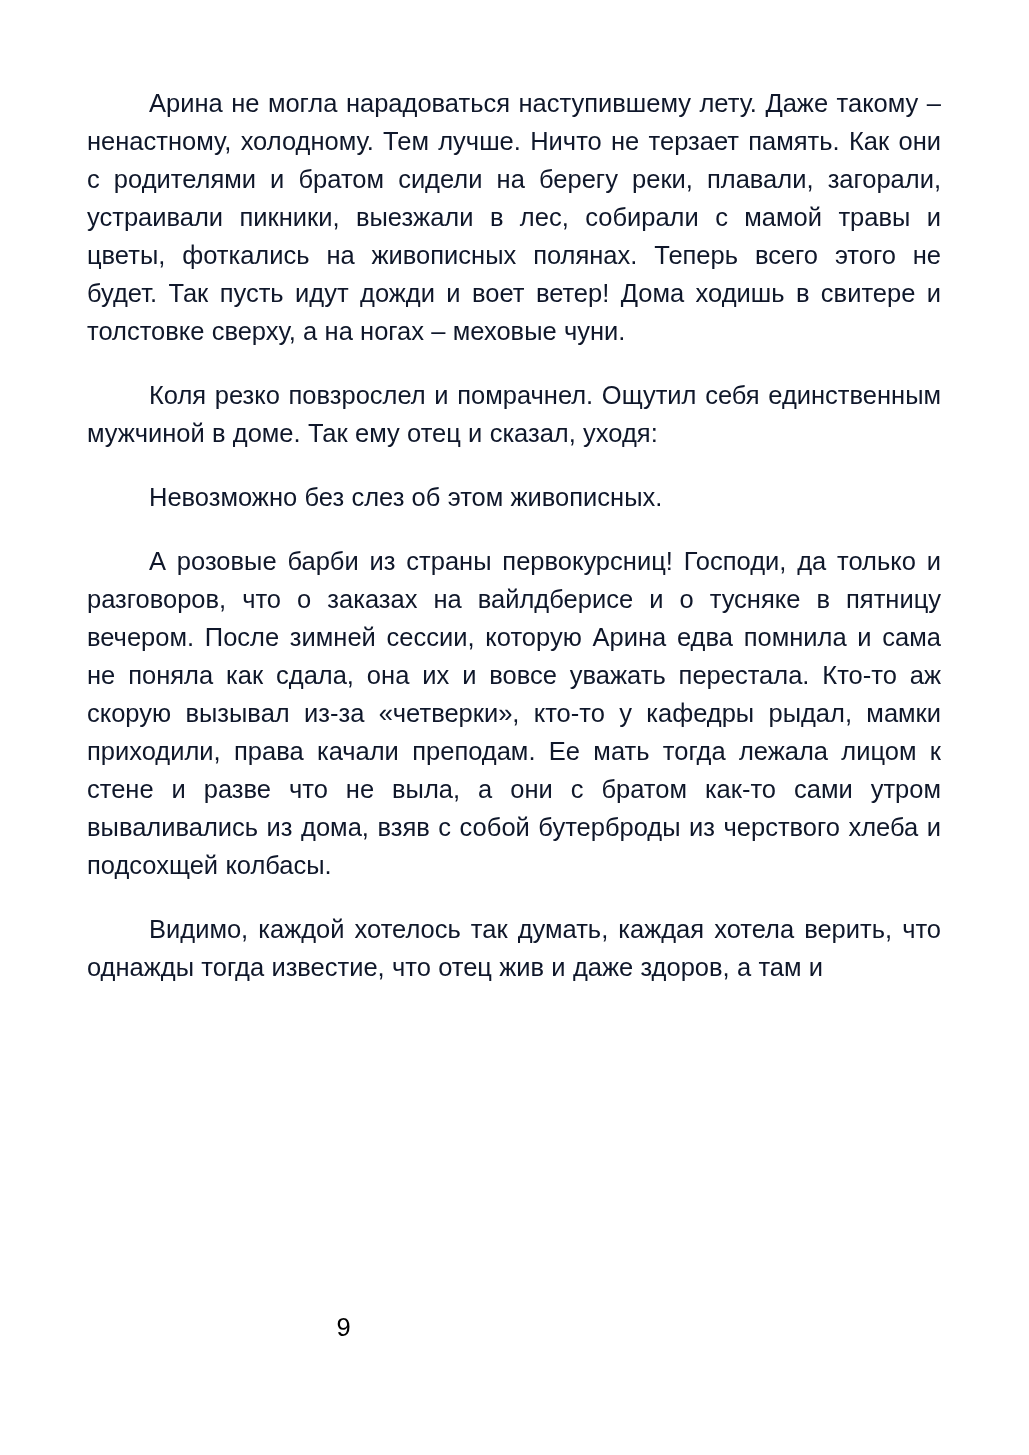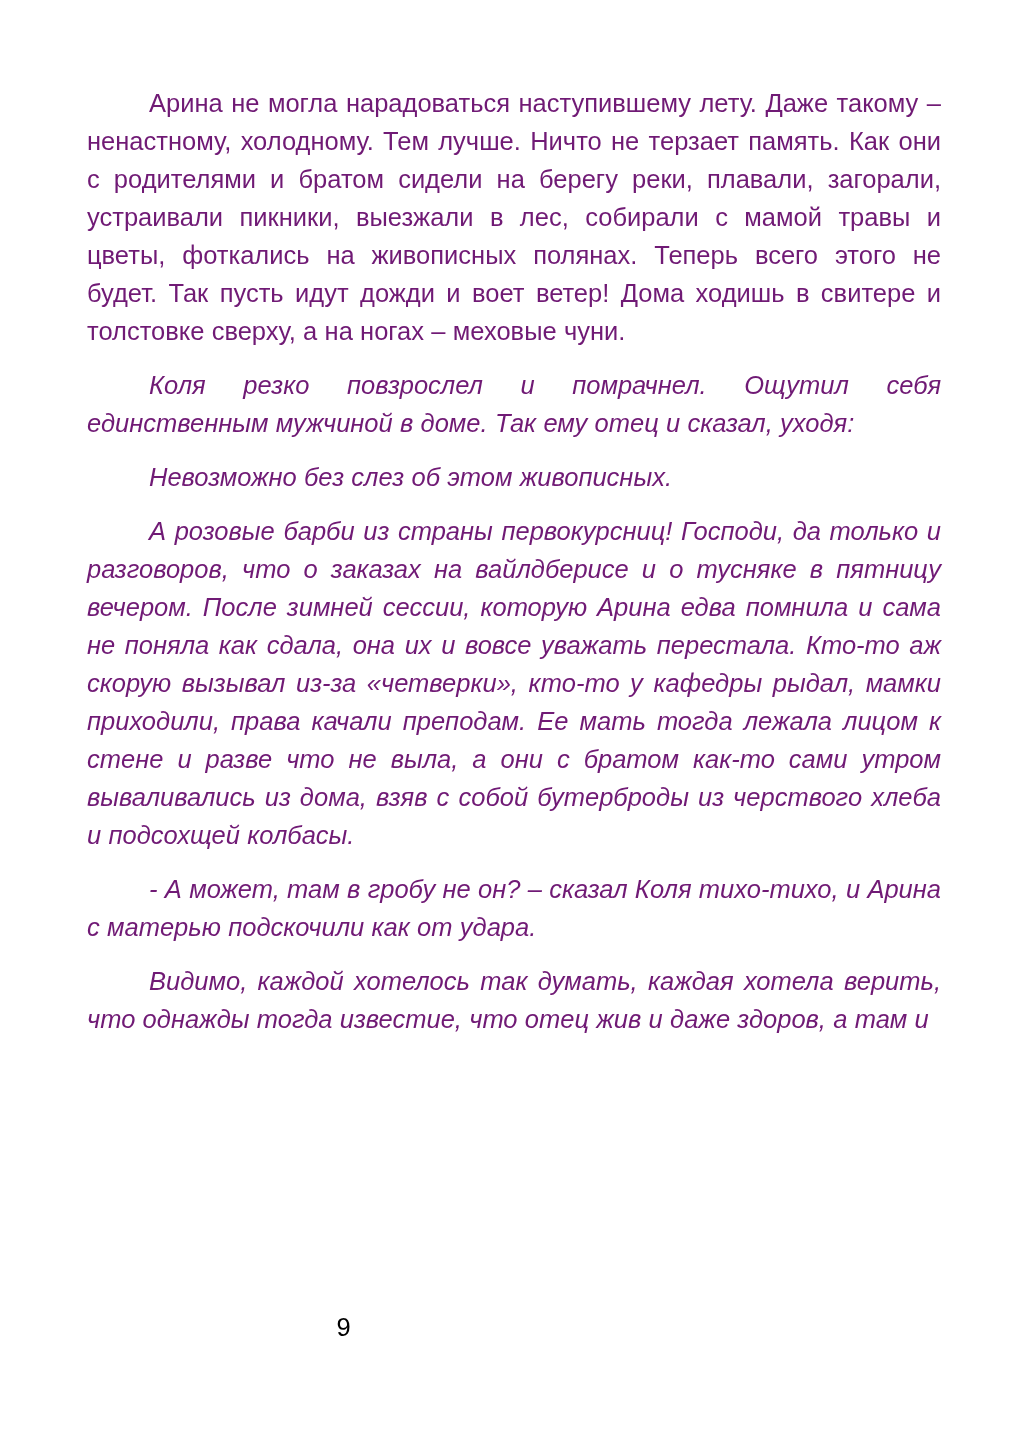--- a/index.html
+++ b/index.html
@@ -24,32 +24,31 @@
     top: 84px;
     width: 854px;
   }
 
   p.para {
     margin: 0 0 0 0;
     padding: 0;
     font-family: "Liberation Sans", sans-serif;
     font-size: 25.5px;
     line-height: 38px;
-    color: #701a75;
+    color: #0f172a;
     text-align: justify;
     text-justify: inter-word;
     text-indent: 62px;
     -webkit-hyphens: none;
     hyphens: none;
     word-spacing: 0.2px;
   }
 
   p.para + p.para {
-    margin-top: 16px;
-    font-style: italic;
+    margin-top: 26px;
   }
 
   
 
   .page-number {
     position: absolute;
     left: 0;
     top: 1308px;
     width: 687px;
     text-align: center;
@@ -62,19 +61,18 @@
 </head>
 <body>
 
 <div class="page">
 
   <div class="text-block">
     <p class="para">Арина не могла нарадоваться наступившему лету. Даже такому – ненастному, холодному. Тем лучше. Ничто не терзает память. Как они с родителями и братом сидели на берегу реки, плавали, загорали, устраивали пикники, выезжали в лес, собирали с мамой травы и цветы, фоткались на живописных полянах. Теперь всего этого не будет. Так пусть идут дожди и воет ветер! Дома ходишь в свитере и толстовке сверху, а на ногах – меховые чуни.</p>
     <p class="para">Коля резко повзрослел и помрачнел. Ощутил себя единственным мужчиной в доме. Так ему отец и сказал, уходя:</p>
     <p class="para">Невозможно без слез об этом живописных.</p>
     <p class="para">А розовые барби из страны первокурсниц! Господи, да только и разговоров, что о заказах на вайлдберисе и о тусняке в пятницу вечером. После зимней сессии, которую Арина едва помнила и сама не поняла как сдала, она их и вовсе уважать перестала. Кто-то аж скорую вызывал из-за «четверки», кто-то у кафедры рыдал, мамки приходили, права качали преподам. Ее мать тогда лежала лицом к стене и разве что не выла, а они с братом как-то сами утром вываливались из дома, взяв с собой бутерброды из черствого хлеба и подсохщей колбасы.</p>
-    <p class="para">- А может, там в гробу не он? – сказал Коля тихо-тихо, и Арина с матерью подскочили как от удара.</p>
     <p class="para">Видимо, каждой хотелось так думать, каждая хотела верить, что однажды тогда известие, что отец жив и даже здоров, а там и</p>
   </div>
 
   <div class="page-number">9</div>
 
 </div>
 
 </body></html>

